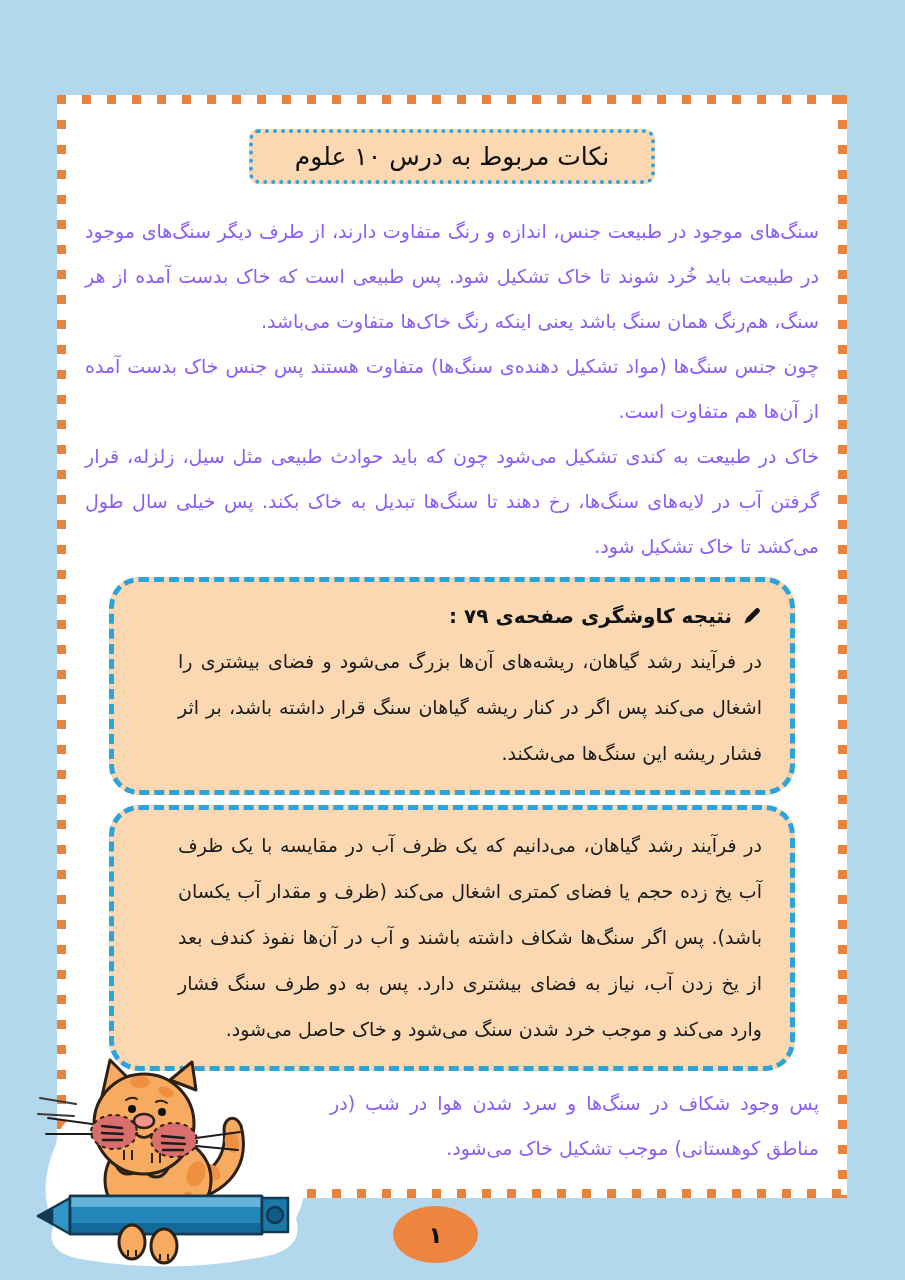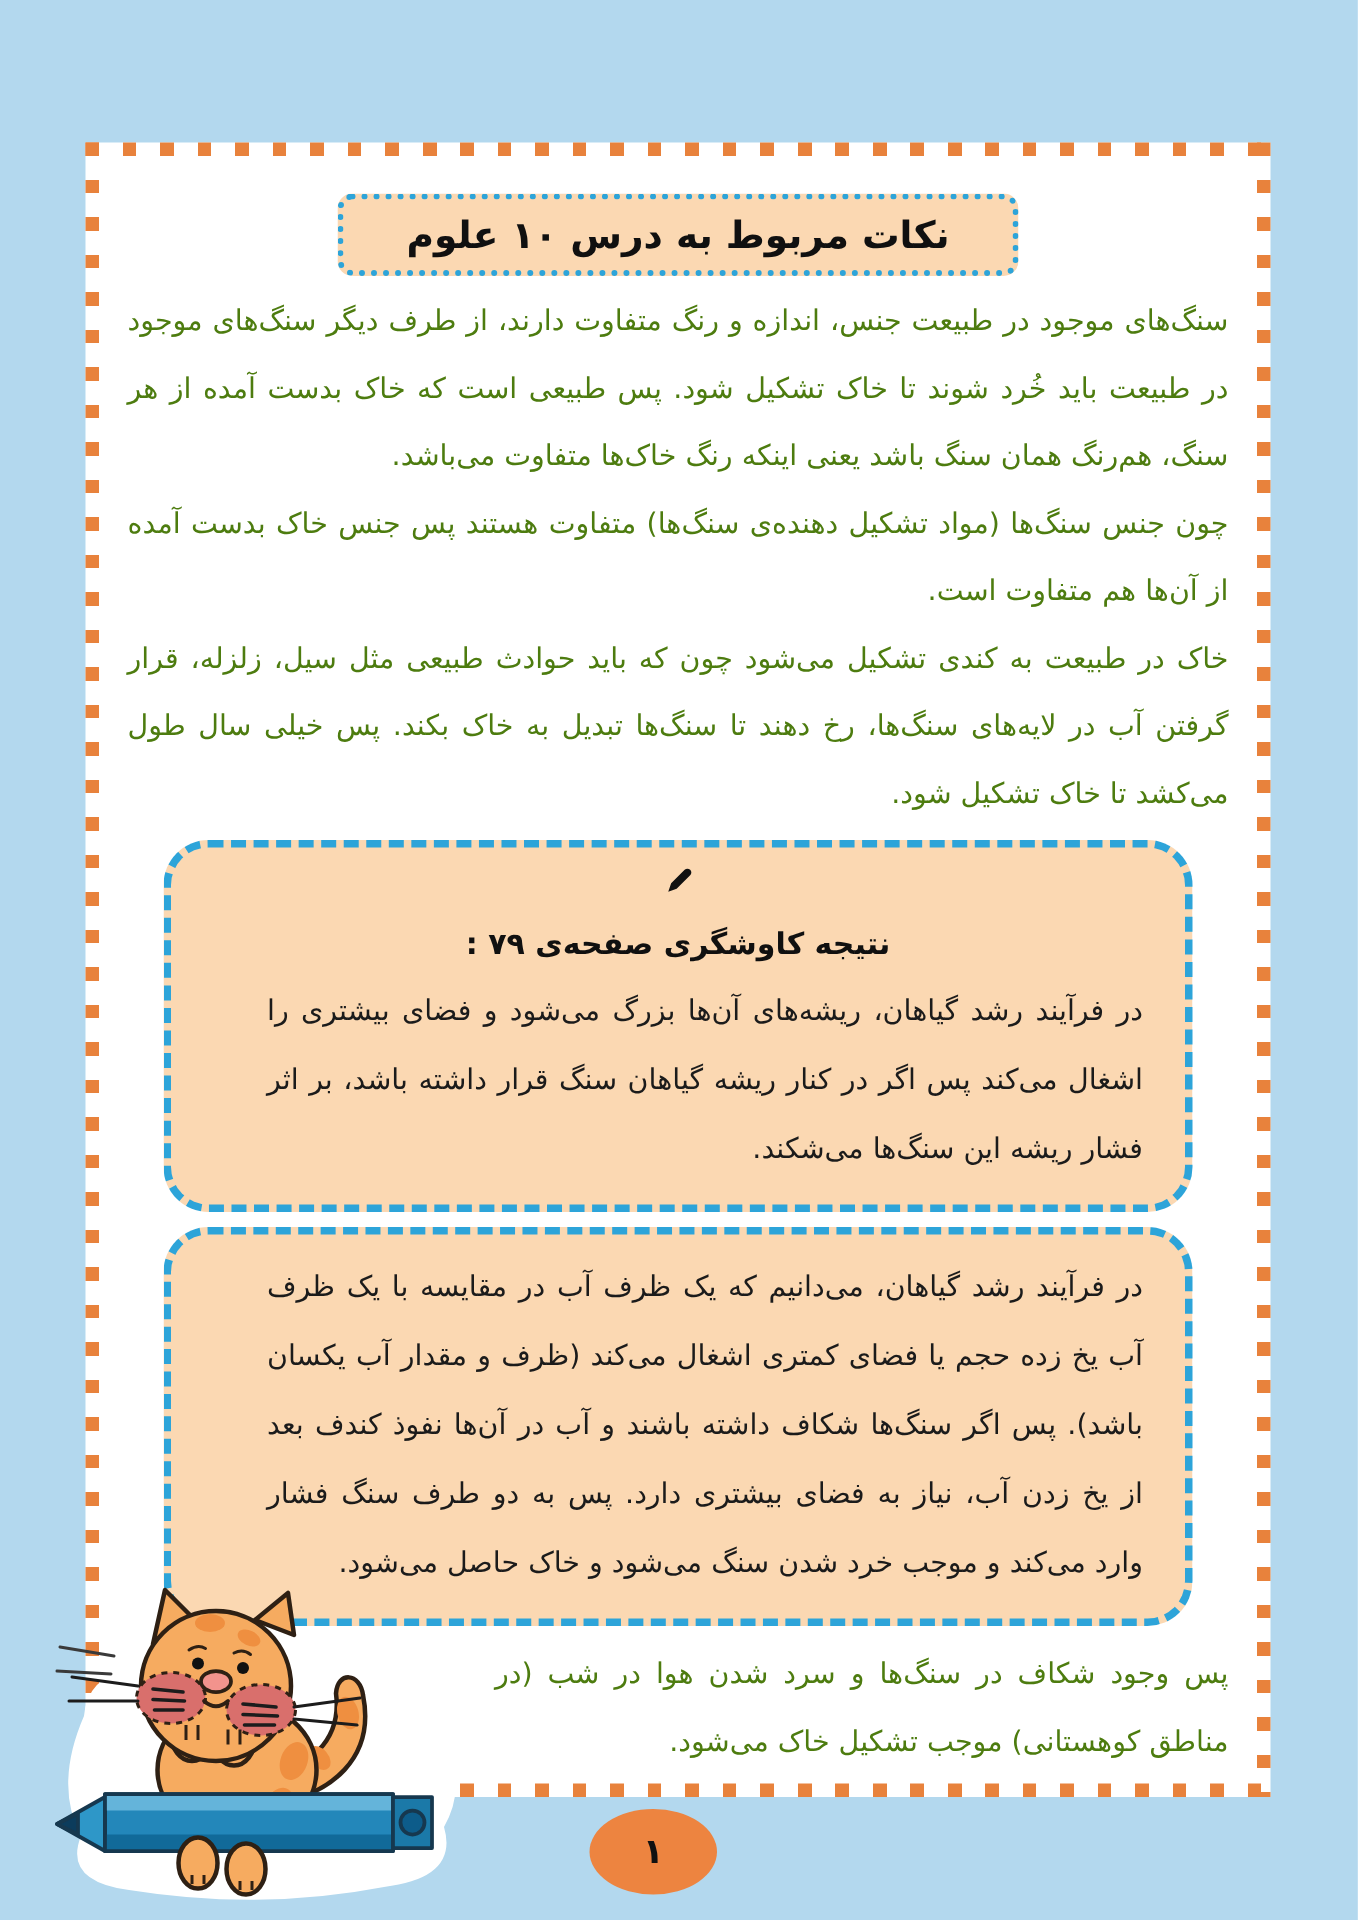--- a/index.html
+++ b/index.html
@@ -18,45 +18,44 @@
   .edge.top    { left:0; right:0; top:0;    height:9px; background-image:repeating-linear-gradient(90deg,  #e8823c 0 9px, transparent 9px 25px); }
   .edge.bottom { left:0; right:0; bottom:0; height:9px; background-image:repeating-linear-gradient(90deg,  #e8823c 0 9px, transparent 9px 25px); }
   .edge.left   { top:0; bottom:0; left:0;   width:9px;  background-image:repeating-linear-gradient(180deg, #e8823c 0 9px, transparent 9px 25px); }
   .edge.right  { top:0; bottom:0; right:0;  width:9px;  background-image:repeating-linear-gradient(180deg, #e8823c 0 9px, transparent 9px 25px); }
   .content {
     position:absolute; inset:0; z-index:2;
     padding:34px 28px 0 28px;
   }
   .title-box {
     width:-moz-fit-content; width:fit-content;
-    margin:0 auto 8px auto;
+    margin:0 auto 25px auto;
     background:#fbd8b2;
     border:4px dotted #2da4d9;
     border-radius:10px;
     padding:9px 42px;
-    font-size:25px; font-weight:bold; color:#101010;
+    font-size:25px; font-weight:normal; color:#101010;
     letter-spacing:0;
   }
   .para {
-    font-size:19px; line-height:45px; color:#4d7c0f;
+    font-size:19px; line-height:45px; color:#8b5cf6;
     text-align:justify;
   }
   .para.single { text-align:right; }
   .hl-box {
     background:#fbd8b2;
     border:5px dashed #2da4d9;
     border-radius:30px;
     margin:8px 24px 10px 24px;
     padding:12px 28px 14px 28px;
   }
   .hl-heading {
     display:flex; align-items:center; gap:9px;
     font-size:20px; font-weight:bold; color:#101010;
     line-height:44px;
-    flex-direction:column;
   }
   .hl-heading svg { flex:0 0 auto; }
   .hl-body {
     font-size:19px; line-height:46px; color:#1b1b1b;
     text-align:justify;
     margin-left:36px;
   }
   .final-para { padding-left:245px; }
   .page-number {
     position:absolute; left:393px; top:1206px; width:85px; height:57px;

